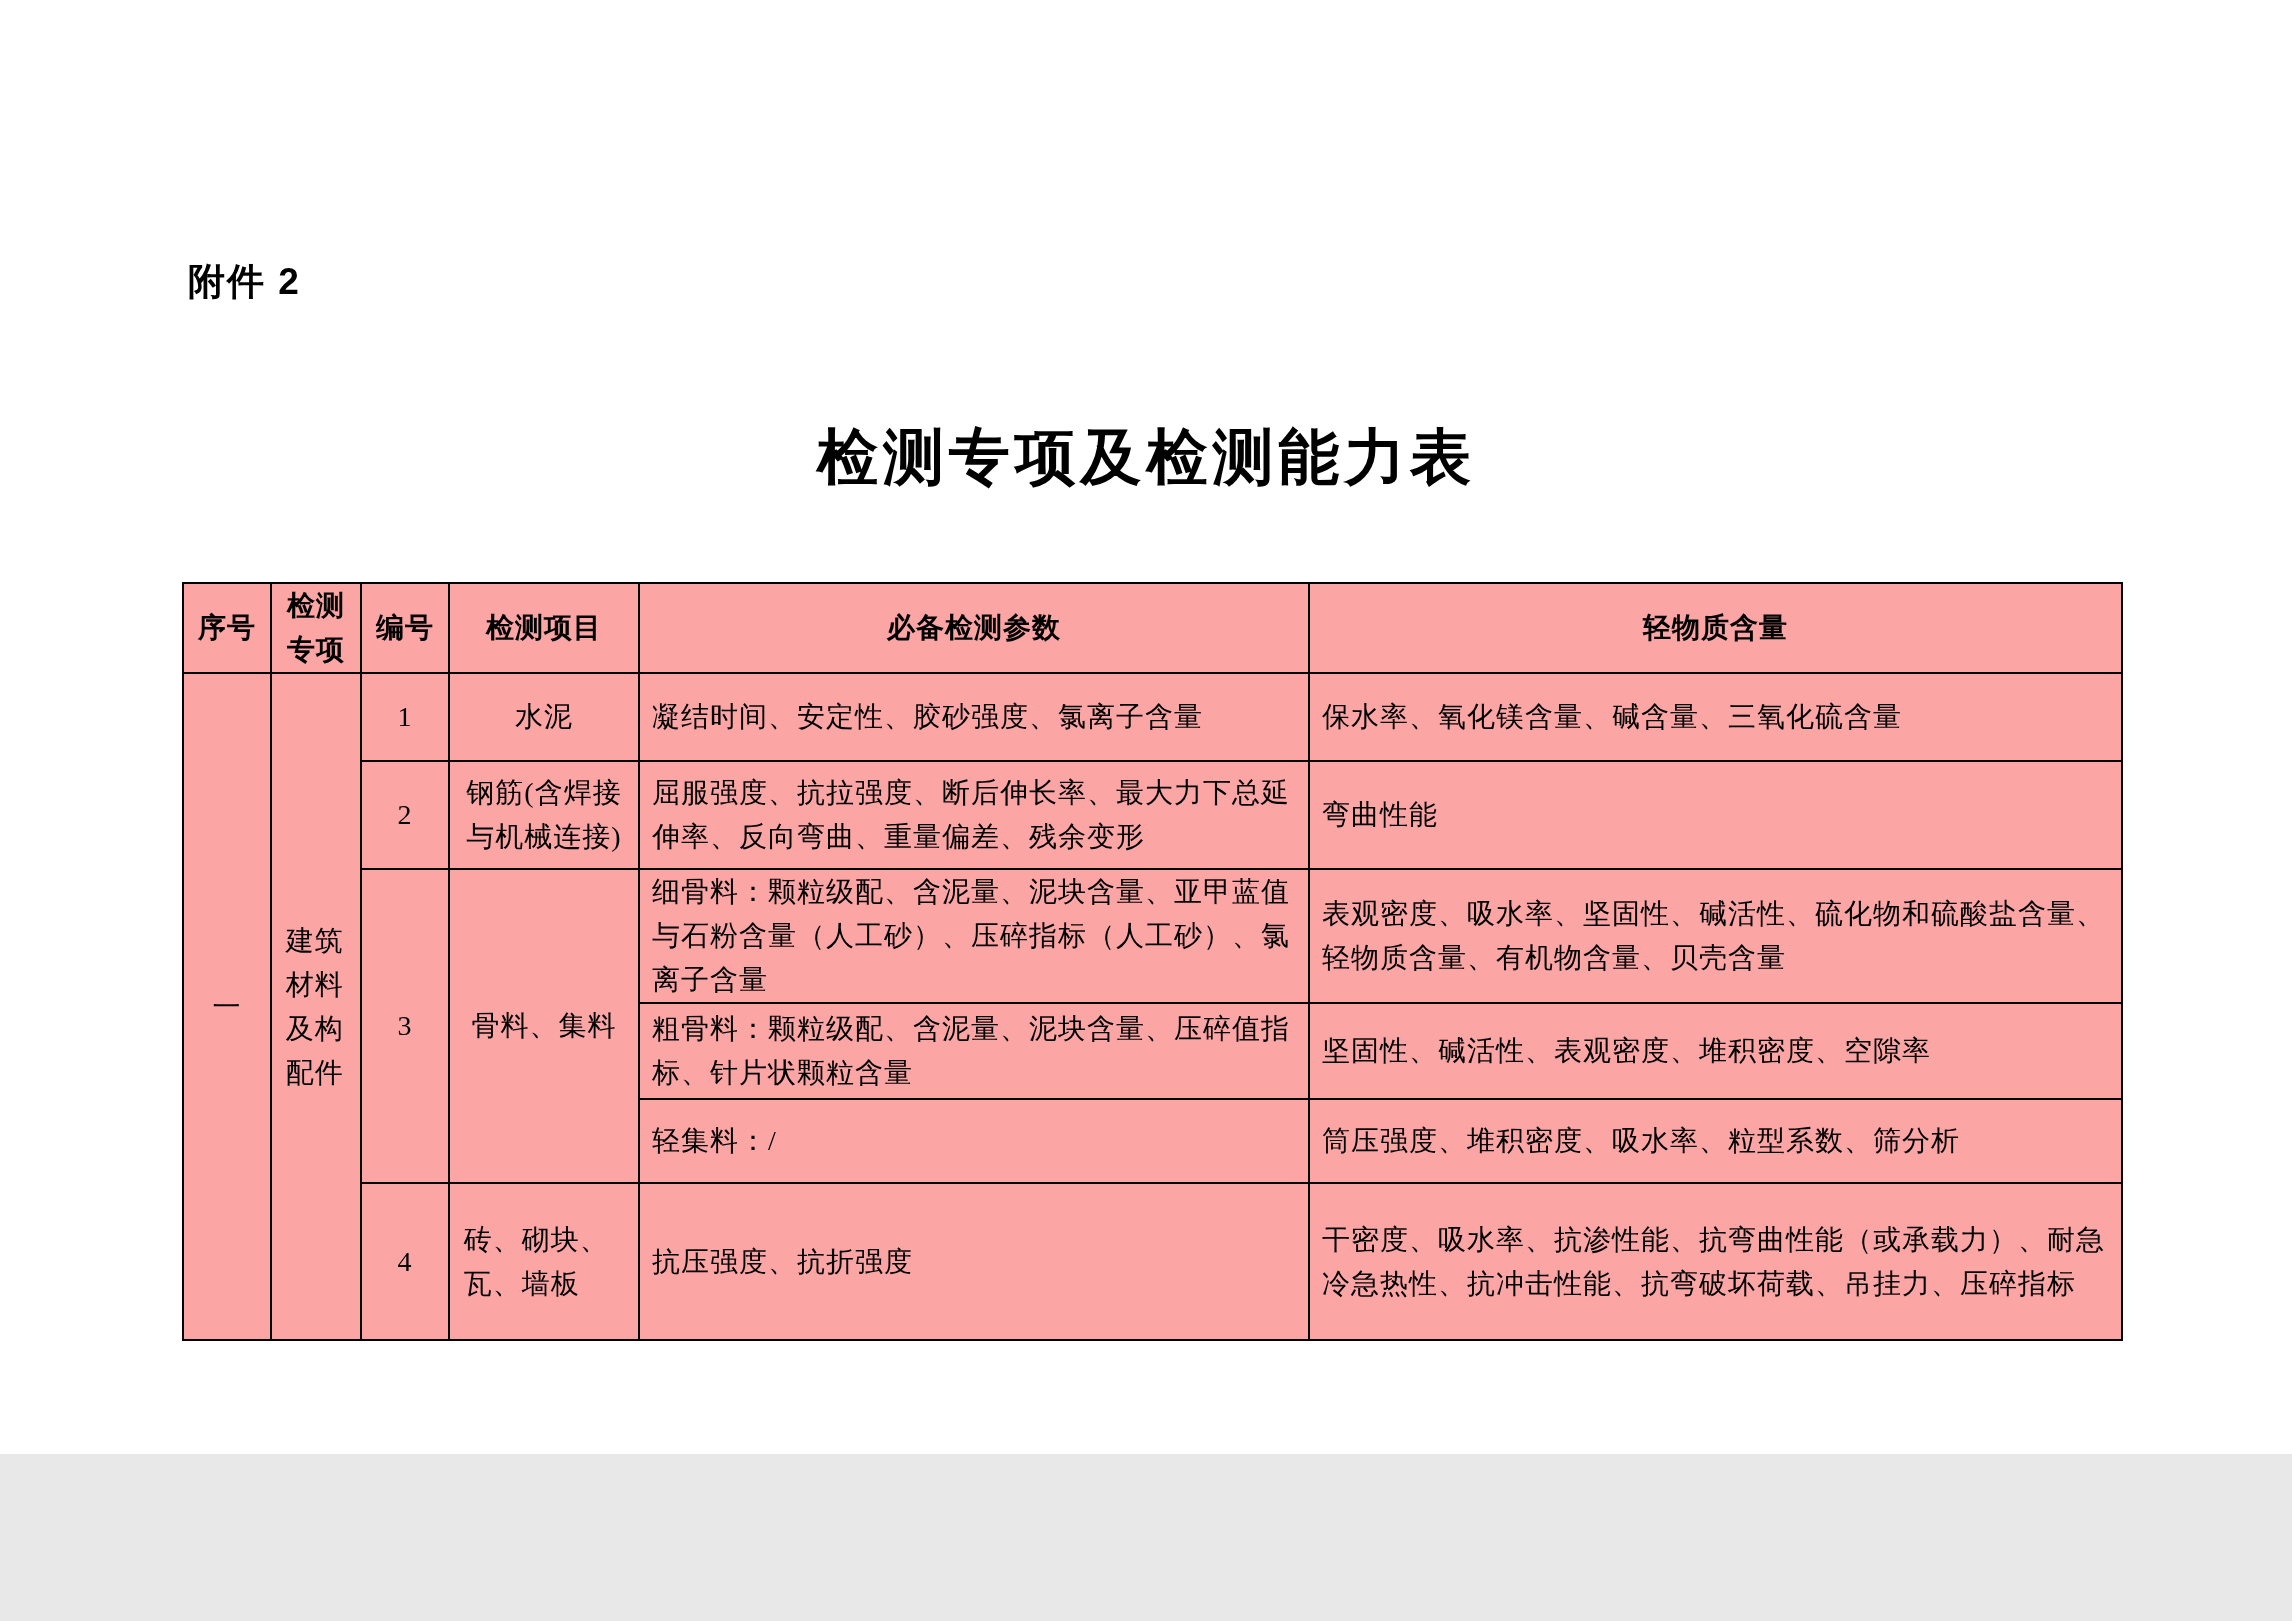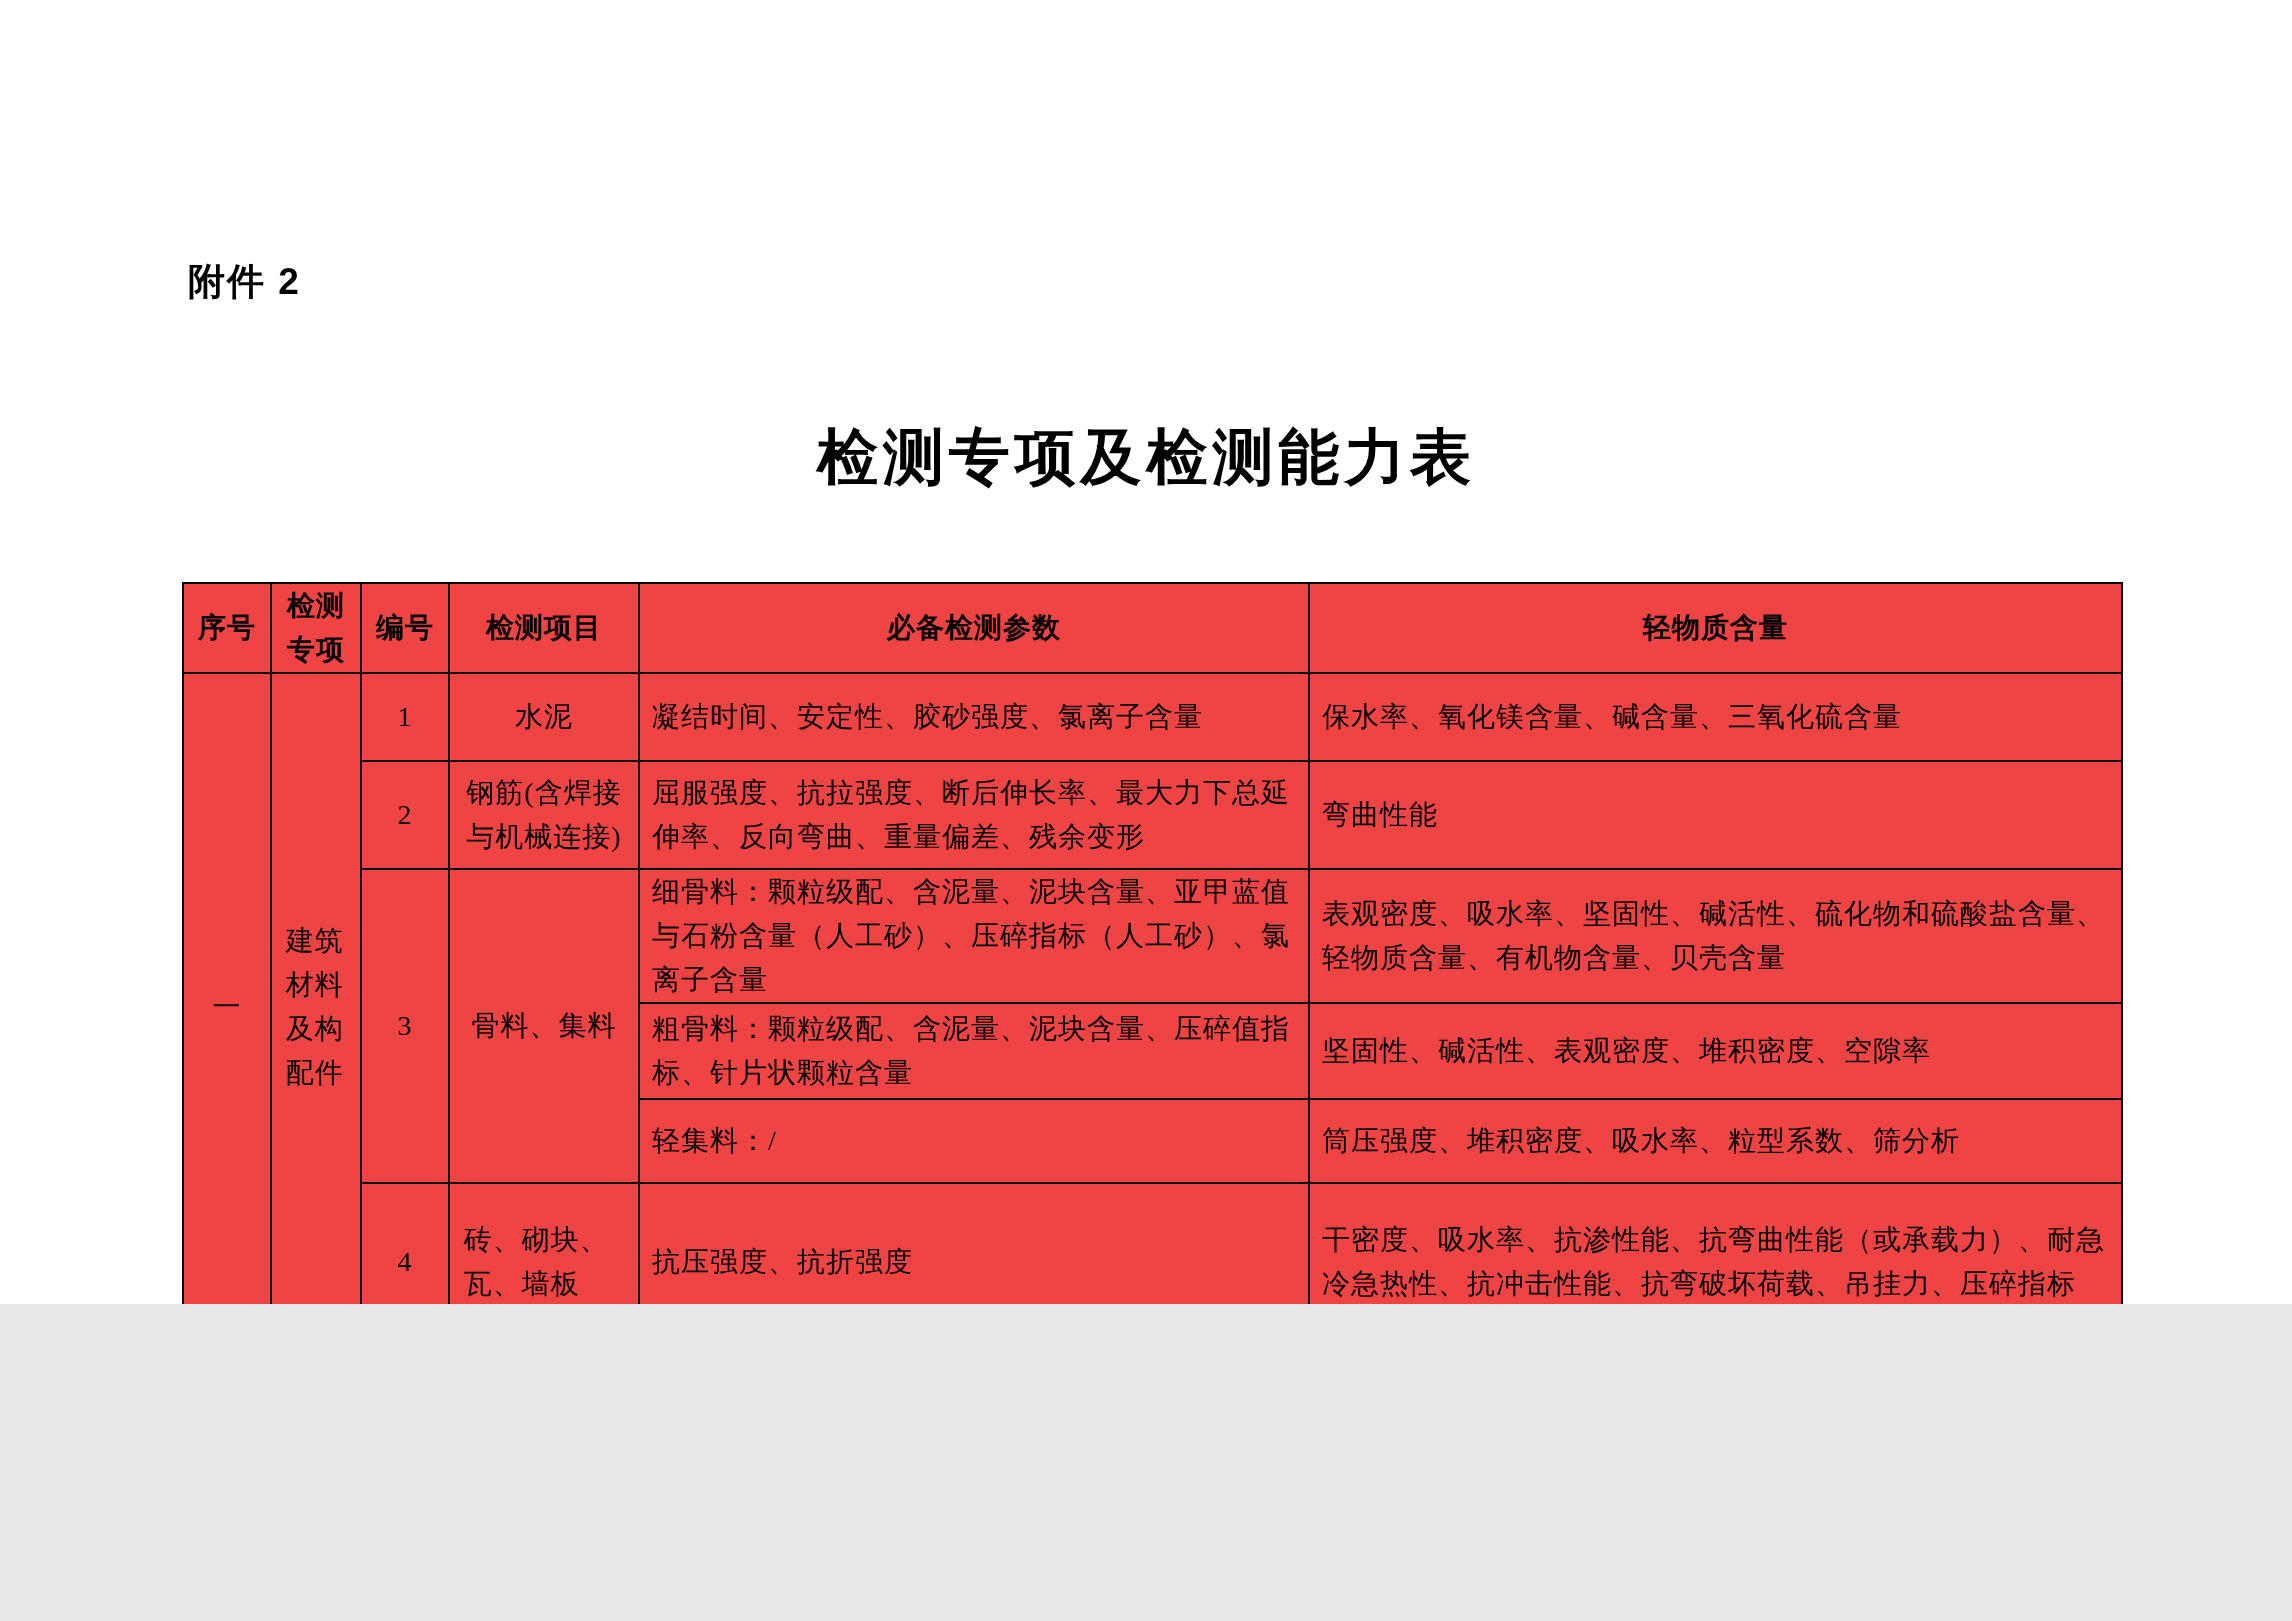--- a/index.html
+++ b/index.html
@@ -3,21 +3,21 @@
 <meta charset="utf-8">
 <style>
   html, body {
     margin: 0;
     padding: 0;
     background: #e8e8e8;
   }
   #page {
     position: relative;
     width: 2293px;
-    height: 1304px;
+    height: 1454px;
     background: #ffffff;
     margin: 0 auto;
     color: #000000;
     overflow: hidden;
   }
   .attachment {
     position: absolute;
     left: 188px;
     top: 257px;
     font-family: "Liberation Sans", "DejaVu Sans", sans-serif;
@@ -38,21 +38,21 @@
   }
   .table-wrap {
     position: absolute;
     left: 182px;
     top: 582px;
   }
   table.cap-table {
     border-collapse: collapse;
     table-layout: fixed;
     width: 1940px;
-    background: #ef4444;
+    background: #fca5a5;
   }
   table.cap-table th,
   table.cap-table td {
     border: 2px solid #000000;
     vertical-align: middle;
     font-size: 28px;
     line-height: 44px;
     letter-spacing: 1px;
     word-break: break-all;
     overflow: hidden;

